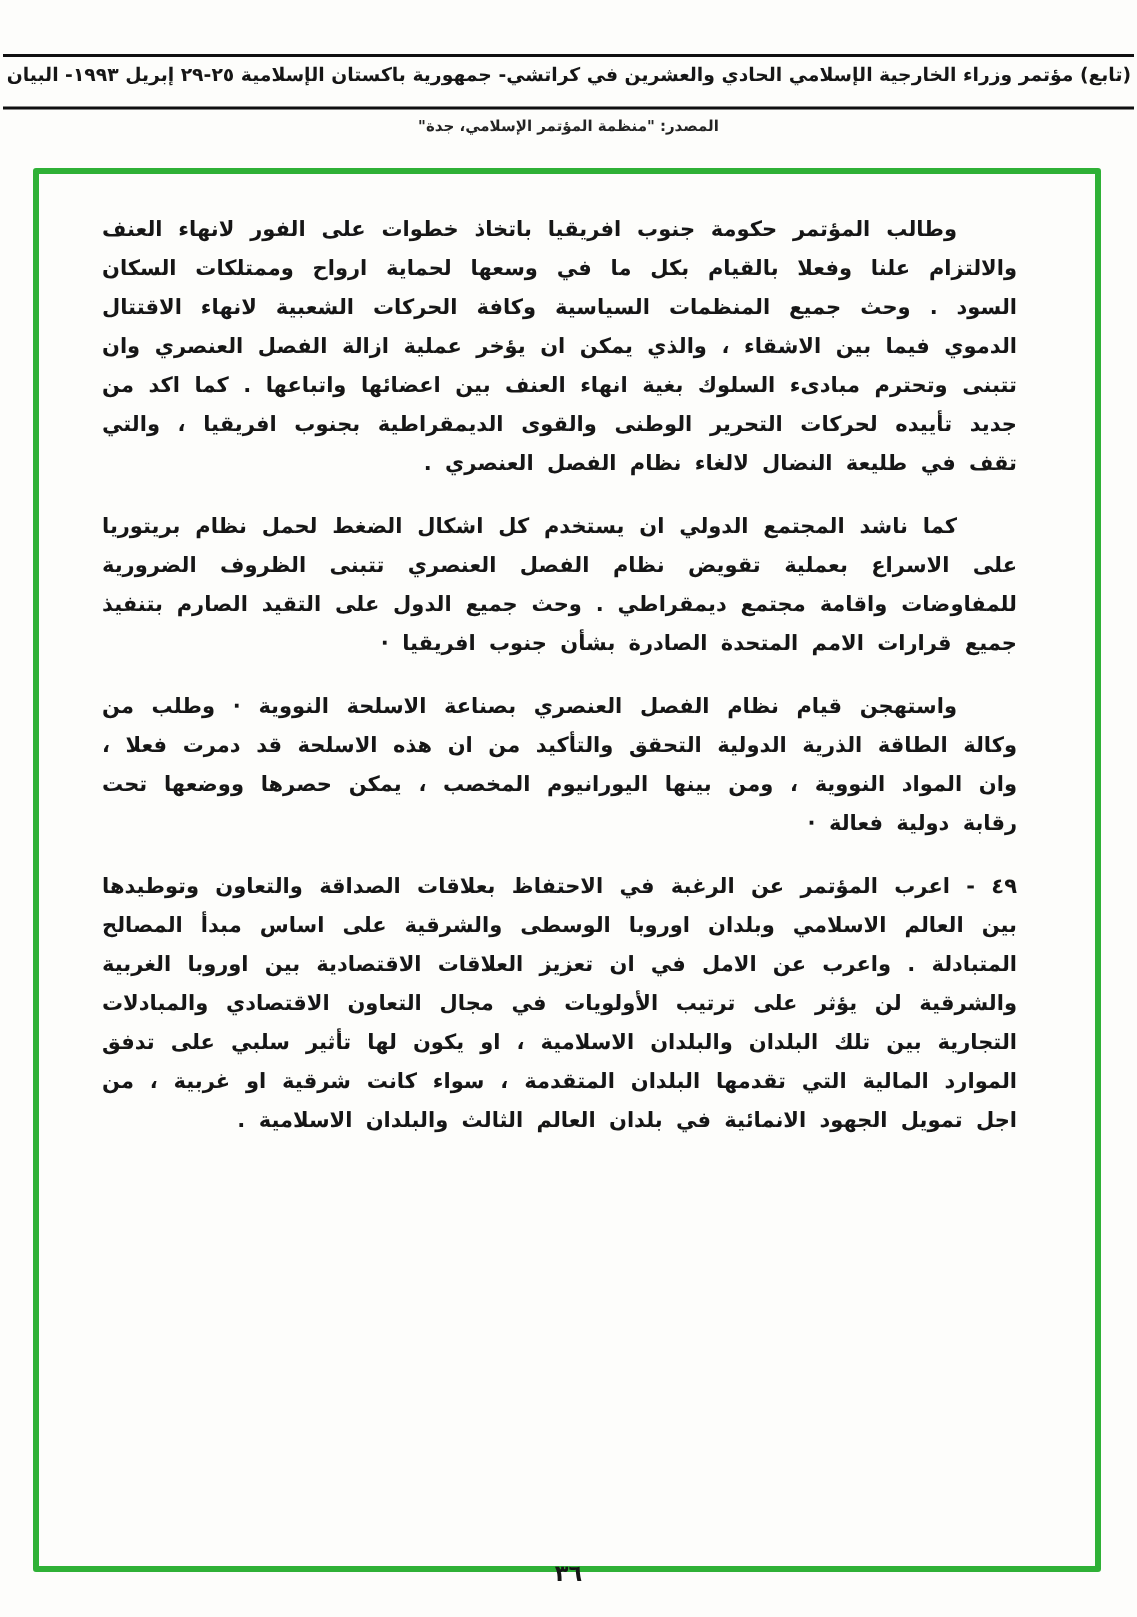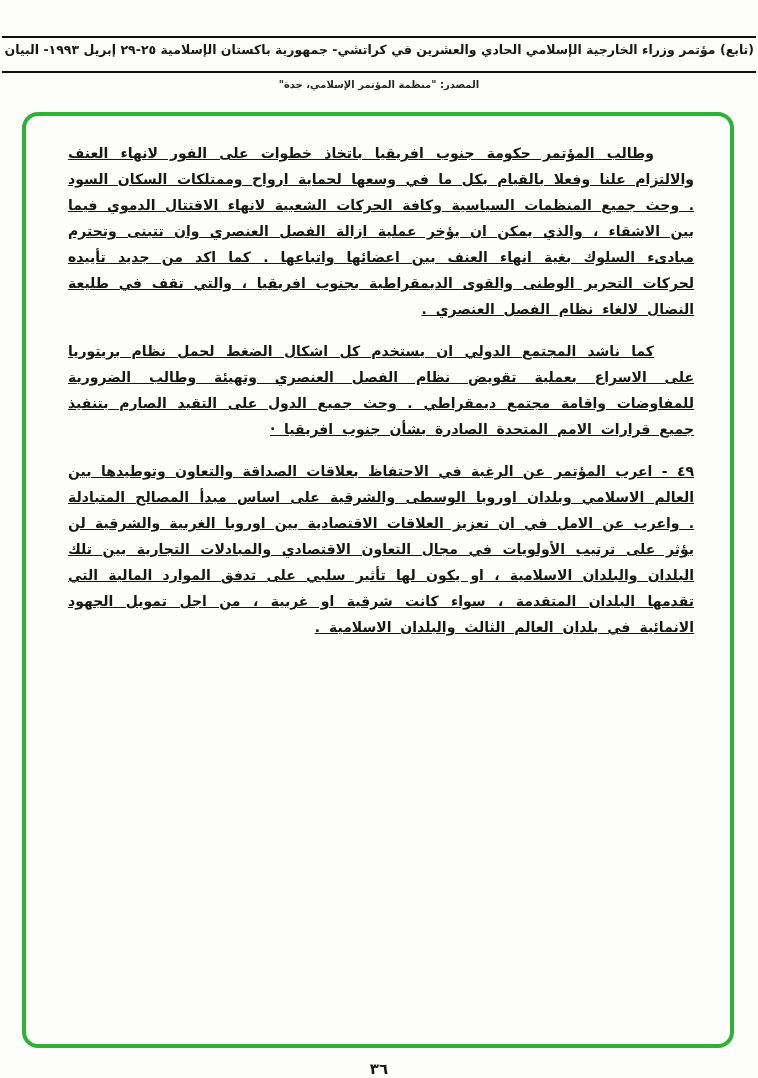--- a/index.html
+++ b/index.html
@@ -41,40 +41,39 @@
       font-weight: bold;
       color: #242424;
     }
     .content-frame {
       position: absolute;
       top: 112px;
       right: 24px;
       left: 22px;
       bottom: 30px;
       border: 4px solid var(--border_green, #2fb136);
-      border-radius: 16px;
+      border-radius: 2px;
       background: var(--background, #fdfdfb);
-      padding: 24px 36px 14px 42px;
+      padding: 24px 52px 14px 42px;
       overflow: hidden;
-      text-decoration: underline;
     }
     .body-text p {
       font-size: 14px;
       font-weight: bold;
       line-height: 26px;
       text-align: justify;
       word-spacing: 4px;
       color: var(--text, #161616);
       margin-bottom: 16px;
     }
     .body-text p.indent { text-indent: 40px; }
     .body-text p:last-child { margin-bottom: 16px; }
     .page-number {
       position: absolute;
-      bottom: 0; left: 0; right: 0;
+      bottom: 20px; left: 0; right: 0;
       text-align: center;
       font-size: 15px;
       font-weight: bold;
     }
   </style>
 </head>
 <body>
 
 <div class="page">
 
@@ -82,20 +81,21 @@
 
   <div class="header-title">(تابع) مؤتمر وزراء الخارجية الإسلامي الحادي والعشرين في كراتشي- جمهورية باكستان الإسلامية ٢٥-٢٩ إبريل ١٩٩٣- البيان الختام</div>
 
   <div class="header-rule rule-bottom"></div>
 
   <div class="header-source">المصدر: "منظمة المؤتمر الإسلامي، جدة"</div>
 
   <div class="content-frame">
     <div class="body-text">
       <p class="indent">وطالب المؤتمر حكومة جنوب افريقيا باتخاذ خطوات على الفور لانهاء العنف والالتزام علنا وفعلا بالقيام بكل ما في وسعها لحماية ارواح وممتلكات السكان السود . وحث جميع المنظمات السياسية وكافة الحركات الشعبية لانهاء الاقتتال الدموي فيما بين الاشقاء ، والذي يمكن ان يؤخر عملية ازالة الفصل العنصري وان تتبنى وتحترم مبادىء السلوك بغية انهاء العنف بين اعضائها واتباعها . كما اكد من جديد تأييده لحركات التحرير الوطنى والقوى الديمقراطية بجنوب افريقيا ، والتي تقف في طليعة النضال لالغاء نظام الفصل العنصري .</p>
-      <p class="indent">كما ناشد المجتمع الدولي ان يستخدم كل اشكال الضغط لحمل نظام بريتوريا على الاسراع بعملية تقويض نظام الفصل العنصري وتهيئة وطالب الضرورية للمفاوضات واقامة مجتمع ديمقراطي . وحث جميع الدول على التقيد الصارم بتنفيذ جميع قرارات الامم المتحدة الصادرة بشأن جنوب افريقيا ·</p>
+      <p class="indent">كما ناشد المجتمع الدولي ان يستخدم كل اشكال الضغط لحمل نظام بريتوريا على الاسراع بعملية تقويض نظام الفصل العنصري تتبنى الظروف الضرورية للمفاوضات واقامة مجتمع ديمقراطي . وحث جميع الدول على التقيد الصارم بتنفيذ جميع قرارات الامم المتحدة الصادرة بشأن جنوب افريقيا ·</p>
+      <p class="indent">واستهجن قيام نظام الفصل العنصري بصناعة الاسلحة النووية · وطلب من وكالة الطاقة الذرية الدولية التحقق والتأكيد من ان هذه الاسلحة قد دمرت فعلا ، وان المواد النووية ، ومن بينها اليورانيوم المخصب ، يمكن حصرها ووضعها تحت رقابة دولية فعالة ·</p>
       <p>٤٩ - اعرب المؤتمر عن الرغبة في الاحتفاظ بعلاقات الصداقة والتعاون وتوطيدها بين العالم الاسلامي وبلدان اوروبا الوسطى والشرقية على اساس مبدأ المصالح المتبادلة . واعرب عن الامل في ان تعزيز العلاقات الاقتصادية بين اوروبا الغربية والشرقية لن يؤثر على ترتيب الأولويات في مجال التعاون الاقتصادي والمبادلات التجارية بين تلك البلدان والبلدان الاسلامية ، او يكون لها تأثير سلبي على تدفق الموارد المالية التي تقدمها البلدان المتقدمة ، سواء كانت شرقية او غربية ، من اجل تمويل الجهود الانمائية في بلدان العالم الثالث والبلدان الاسلامية .</p>
     </div>
   </div>
 
   <div class="page-number">٣٦</div>
 
 </div>
 
 </body></html>

